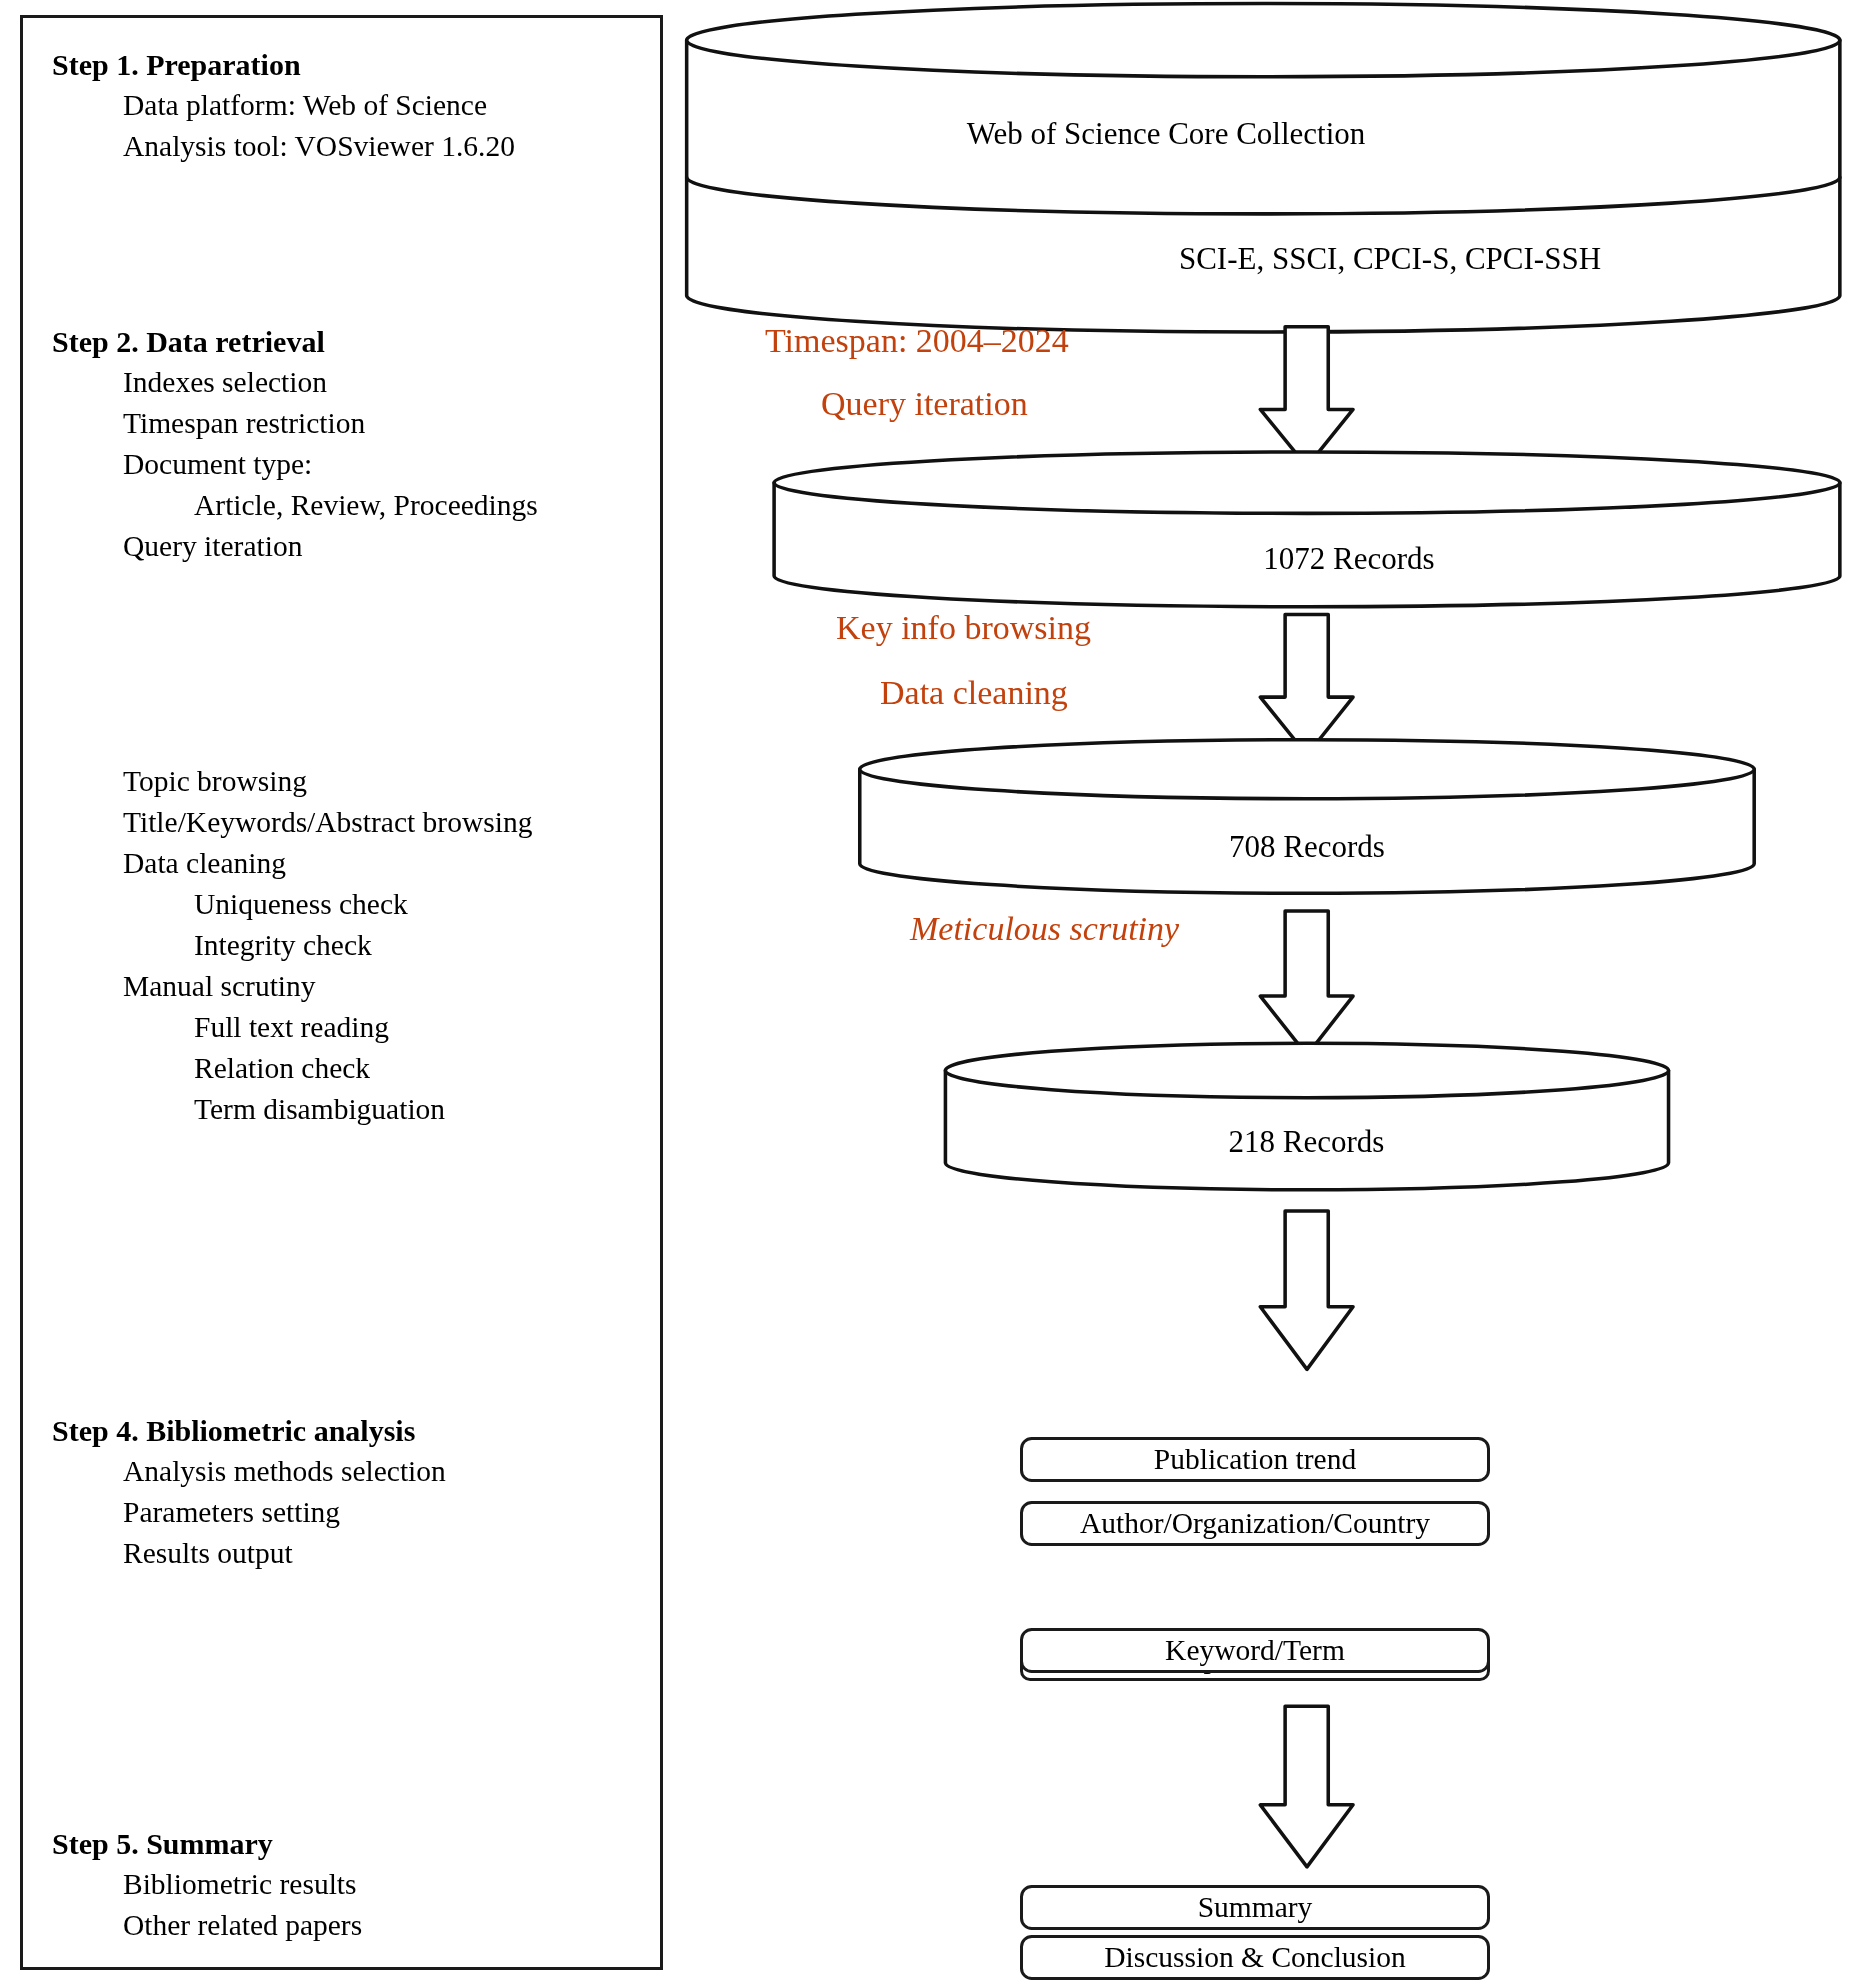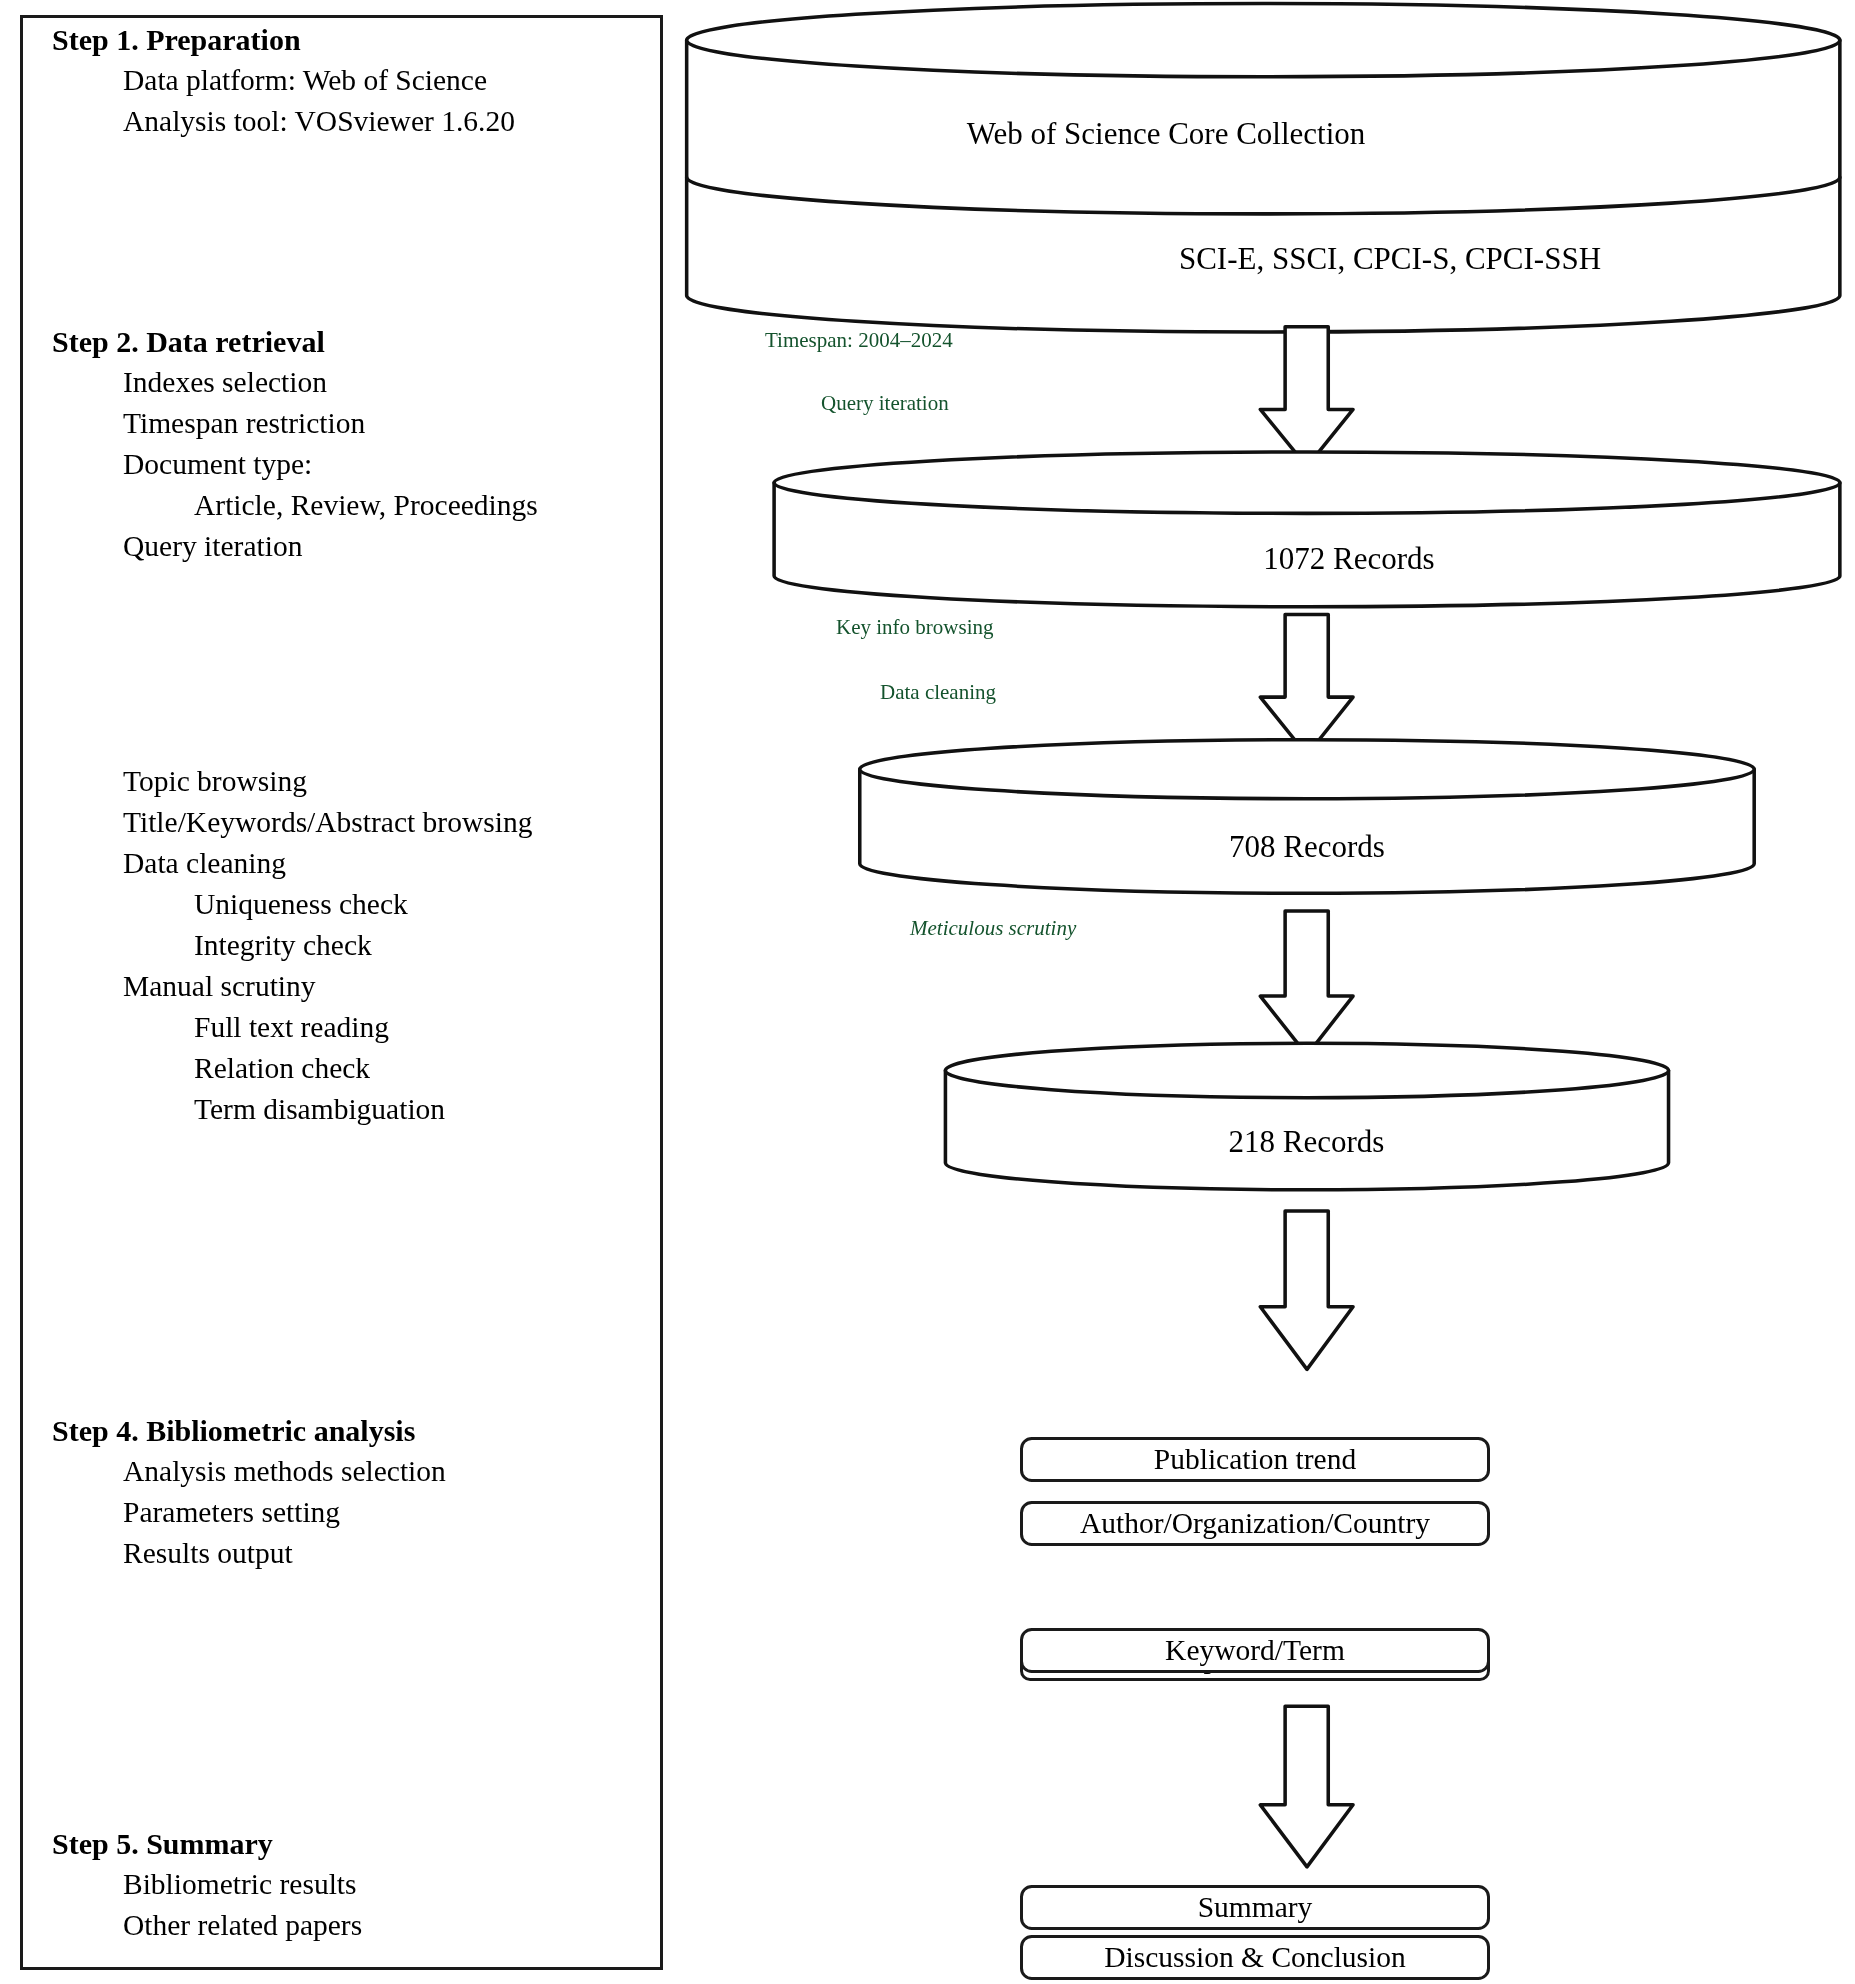--- a/index.html
+++ b/index.html
@@ -54,24 +54,24 @@
     left: 0;
     top: 0;
     width: 1856px;
     height: 1985px;
     pointer-events: none;
   }
   #flow svg { display: block; }
 
   .flow-label {
     position: absolute;
-    font-size: 21px;
+    font-size: 34px;
     line-height: 33px;
     white-space: nowrap;
-    color: #14532d;
+    color: #c2410c;
     text-align: right;
   }
   .cyl-label {
     position: absolute;
     font-size: 31px;
     line-height: 34px;
     white-space: nowrap;
     text-align: center;
     color: #000;
   }
@@ -91,21 +91,21 @@
     white-space: nowrap;
   }
 </style>
 </head>
 <body>
 
 <div id="page">
 
   <div id="steps-panel">
 
-    <div class="step-block" style="top:1px;">
+    <div class="step-block" style="top:26px;">
       <div class="step-title">Step 1. Preparation</div>
       <div class="step-line ind1">Data platform: Web of Science</div>
       <div class="step-line ind1">Analysis tool: VOSviewer 1.6.20</div>
     </div>
 
     <div class="step-block" style="top:303px;">
       <div class="step-title">Step 2. Data retrieval</div>
       <div class="step-line ind1">Indexes selection</div>
       <div class="step-line ind1">Timespan restriction</div>
       <div class="step-line ind1">Document type:</div>

